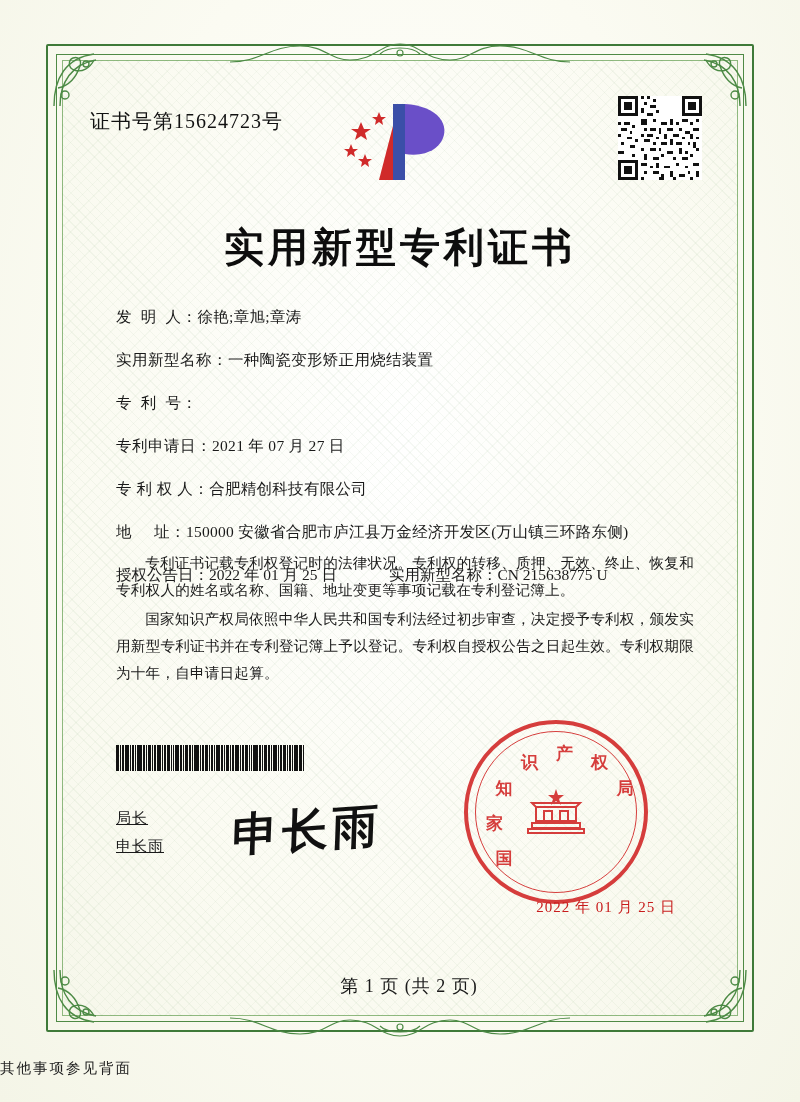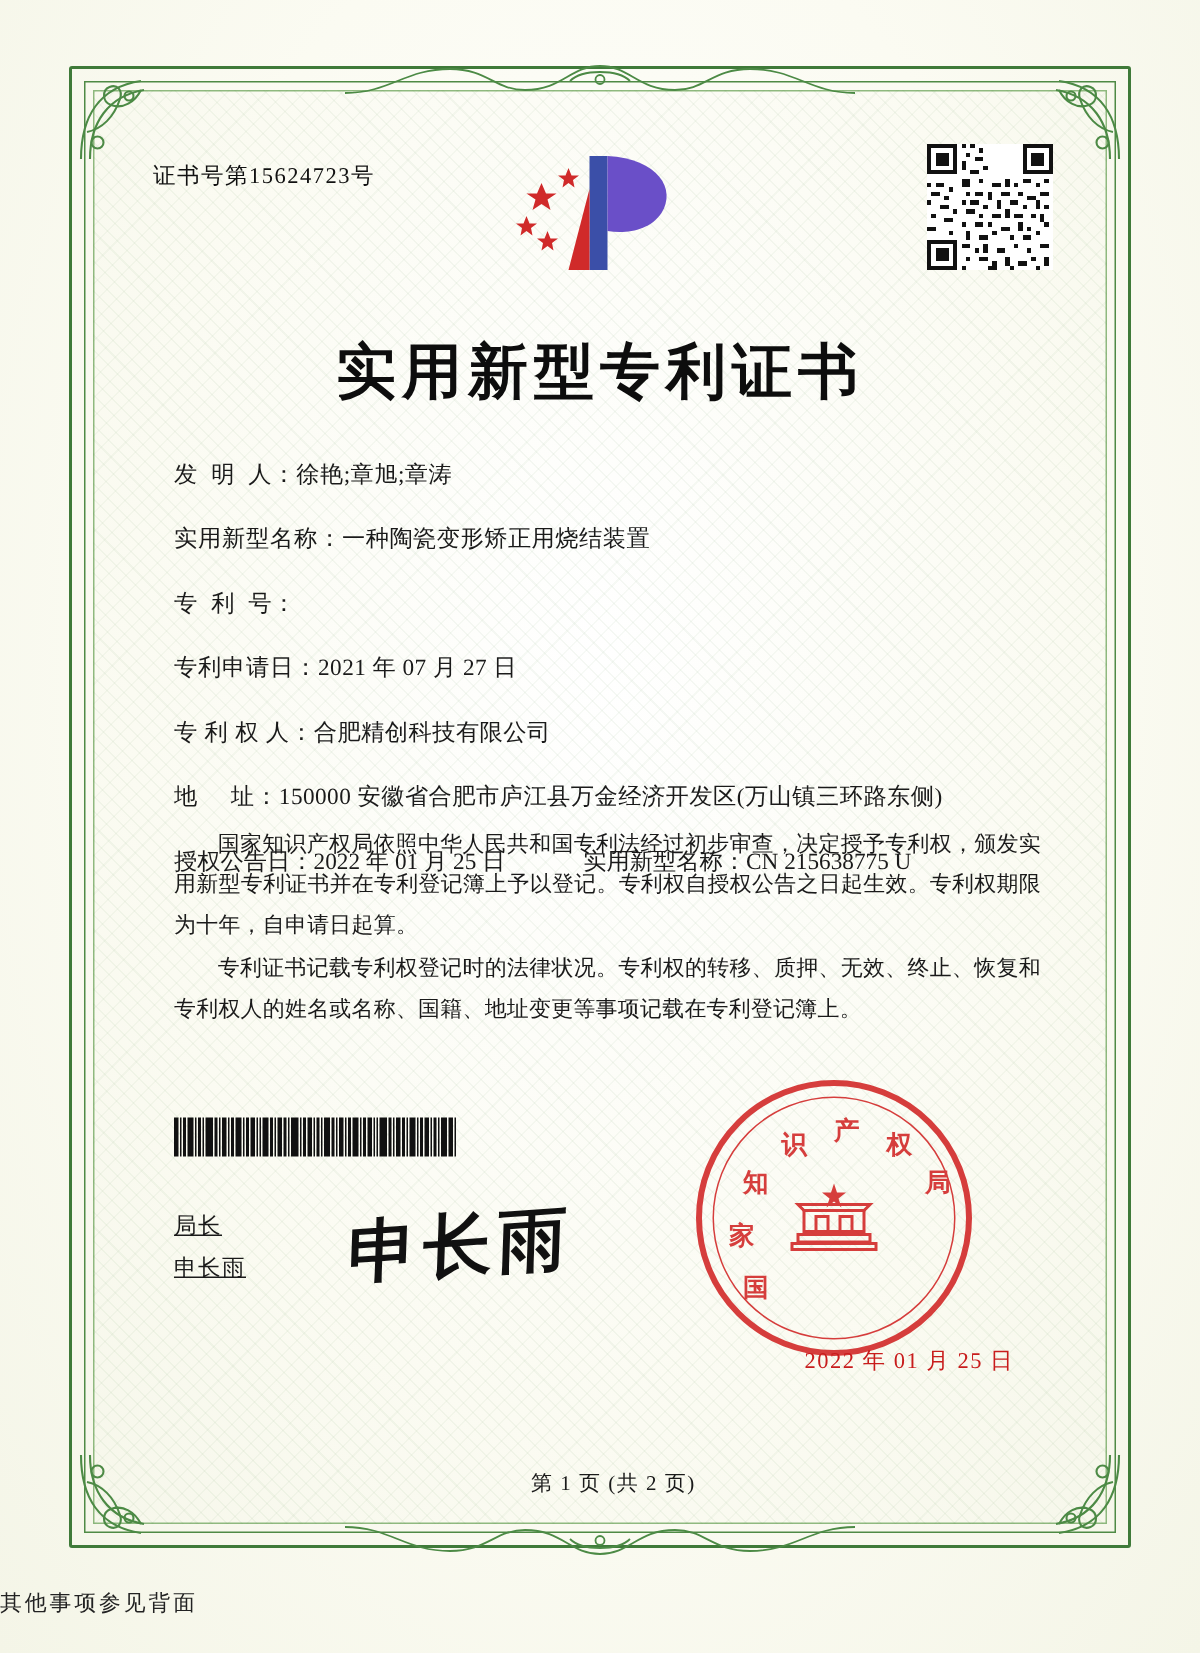--- a/index.html
+++ b/index.html
@@ -51,22 +51,22 @@
     position:absolute;color:#4c8a45;height:26px;
   }
   .edge-top{left:230px;right:230px;top:40px;}
   .edge-bottom{left:230px;right:230px;bottom:62px;transform:scaleY(-1);}
   .edge-orn svg{width:100%;height:100%;}
 
   
   .content{position:absolute;left:62px;top:60px;right:62px;bottom:86px;}
 
   .cert-no{
-    position:absolute;left:40px;top:48px;
-    font-size:15px;letter-spacing:1px;color:#111;
+    position:absolute;left:28px;top:48px;
+    font-size:20px;letter-spacing:1px;color:#111;
   }
   .qr{
     position:absolute;right:36px;top:36px;
     width:84px;height:84px;
   }
   .logo{
     position:absolute;left:50%;top:36px;transform:translateX(-50%);
     width:130px;height:92px;
   }
   .title{
@@ -149,21 +149,21 @@
     position:absolute;left:50%;top:50%;transform:translate(-50%,-50%);
     width:68px;height:58px;
   }
   .seal-date{
     position:absolute;right:62px;top:838px;
     font-size:15px;color:#c81c1c;letter-spacing:1px;
   }
 
   .pagenum{
     position:absolute;left:18px;right:0;bottom:18px;text-align:center;
-    font-size:14px;letter-spacing:1px;
+    font-size:18px;letter-spacing:1px;
   }
   .footnote{
     position:absolute;left:0;right:0;bottom:24px;
     font-size:14.5px;letter-spacing:2px;color:#222;
   }
 </style>
 </head>
 <body>
 
 <div class="page">
@@ -376,22 +376,22 @@
 
       <div class="grant-row">
         <span class="g1">授权公告日：</span>
         <span>2022 年 01 月 25 日</span>
         <span class="g2">实用新型名称：</span>
         <span>CN 215638775 U</span>
       </div>
     </div>
 
     <div class="para">
+      <p>专利证书记载专利权登记时的法律状况。专利权的转移、质押、无效、终止、恢复和专利权人的姓名或名称、国籍、地址变更等事项记载在专利登记簿上。</p>
       <p>国家知识产权局依照中华人民共和国专利法经过初步审查，决定授予专利权，颁发实用新型专利证书并在专利登记簿上予以登记。专利权自授权公告之日起生效。专利权期限为十年，自申请日起算。</p>
-      <p>专利证书记载专利权登记时的法律状况。专利权的转移、质押、无效、终止、恢复和专利权人的姓名或名称、国籍、地址变更等事项记载在专利登记簿上。</p>
     </div>
 
     <div class="barcode">
       <i style="width:3px"></i>
         <i style="width:1px"></i>
         <i style="width:2px"></i>
         <i style="width:4px"></i>
       <i style="width:1px"></i>
         <i style="width:2px"></i>
         <i style="width:1px"></i>

